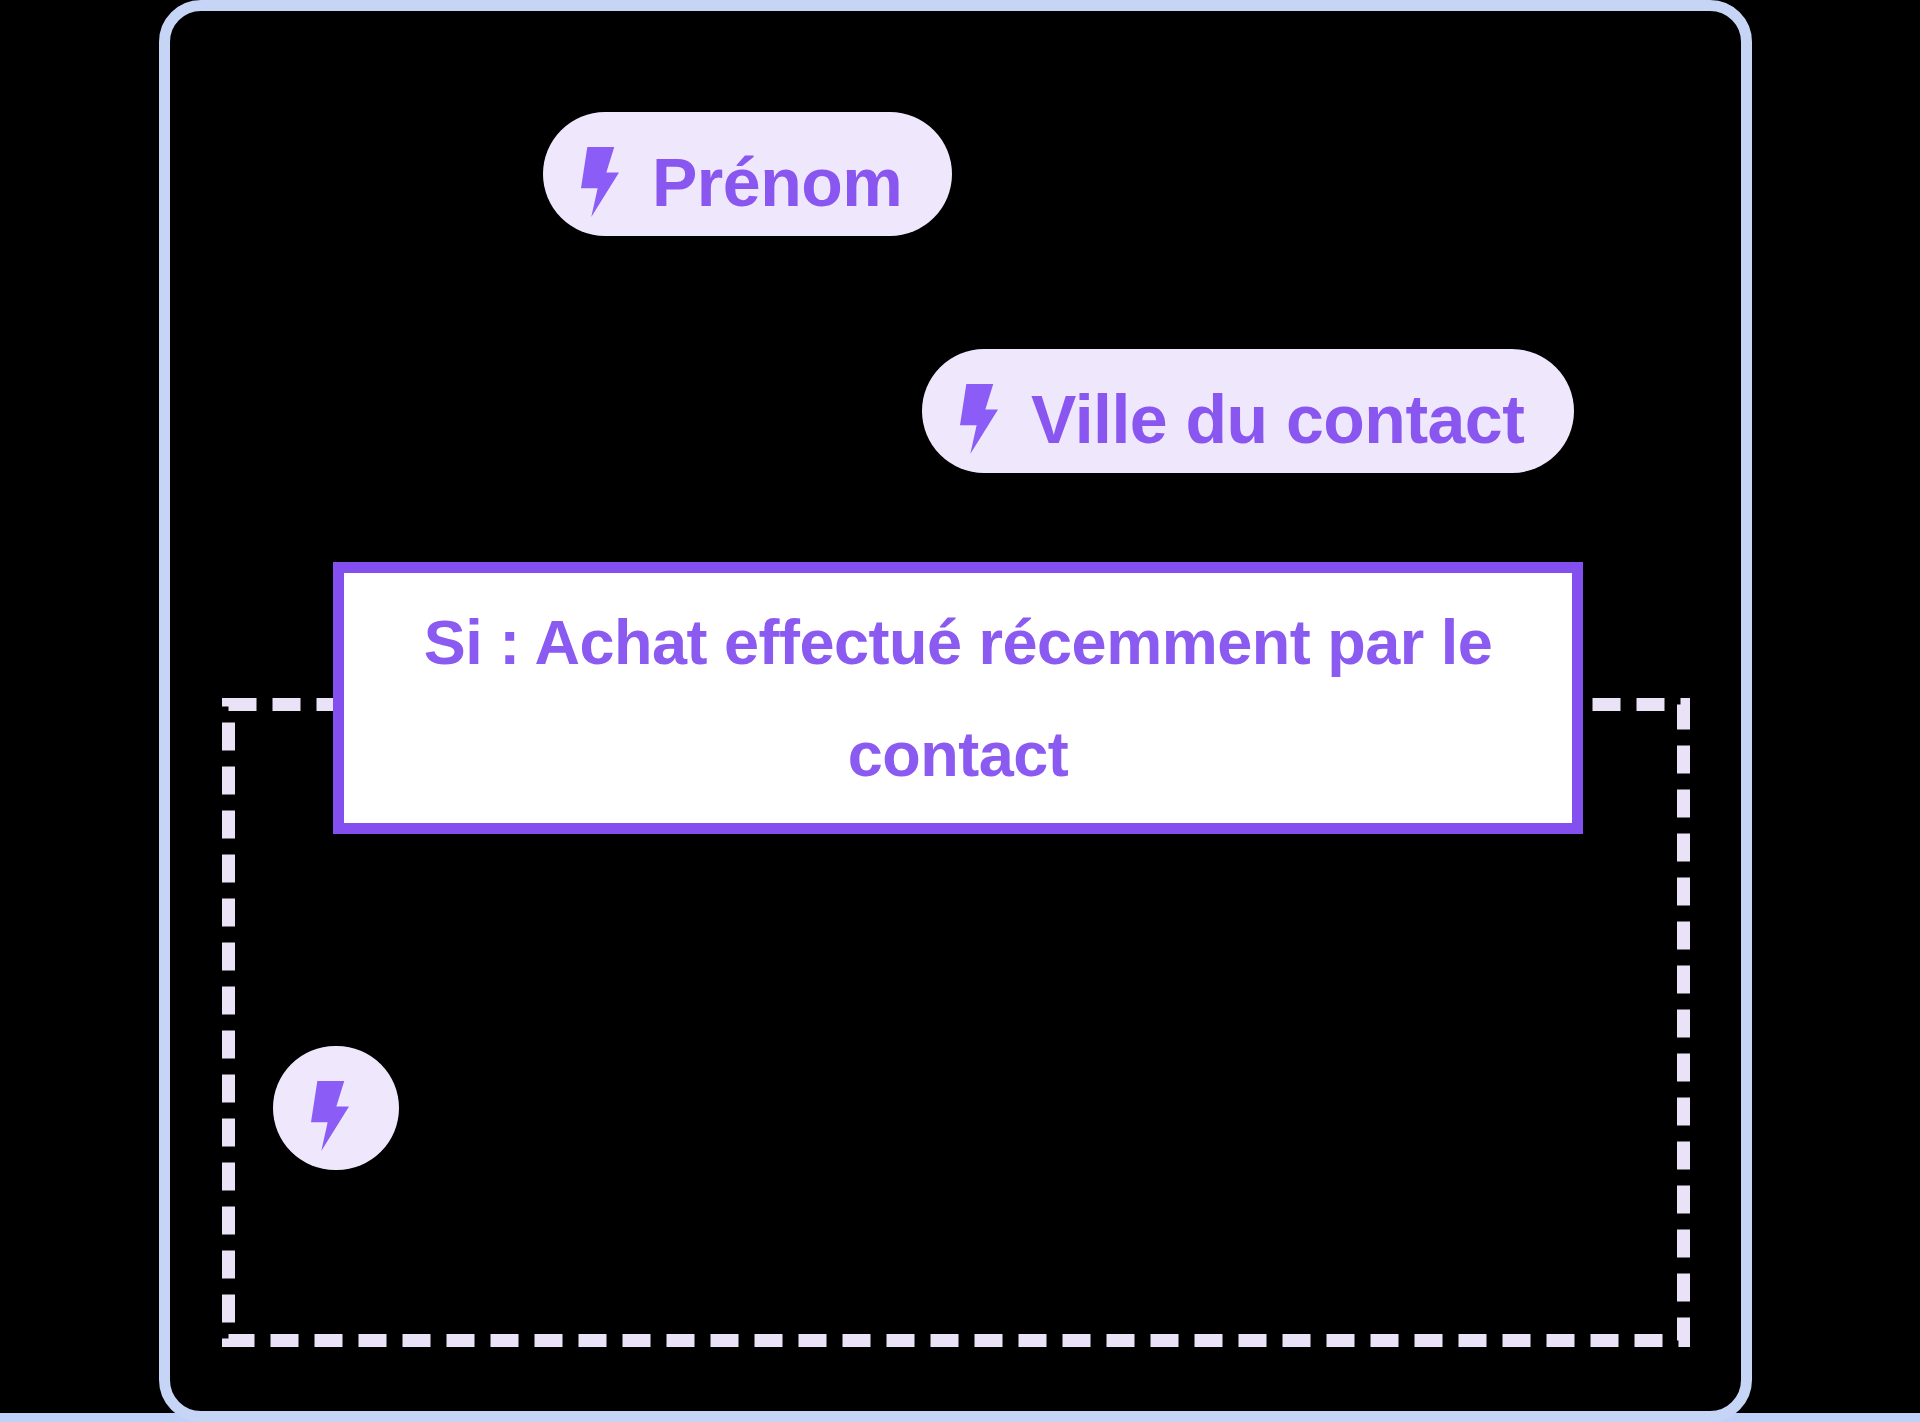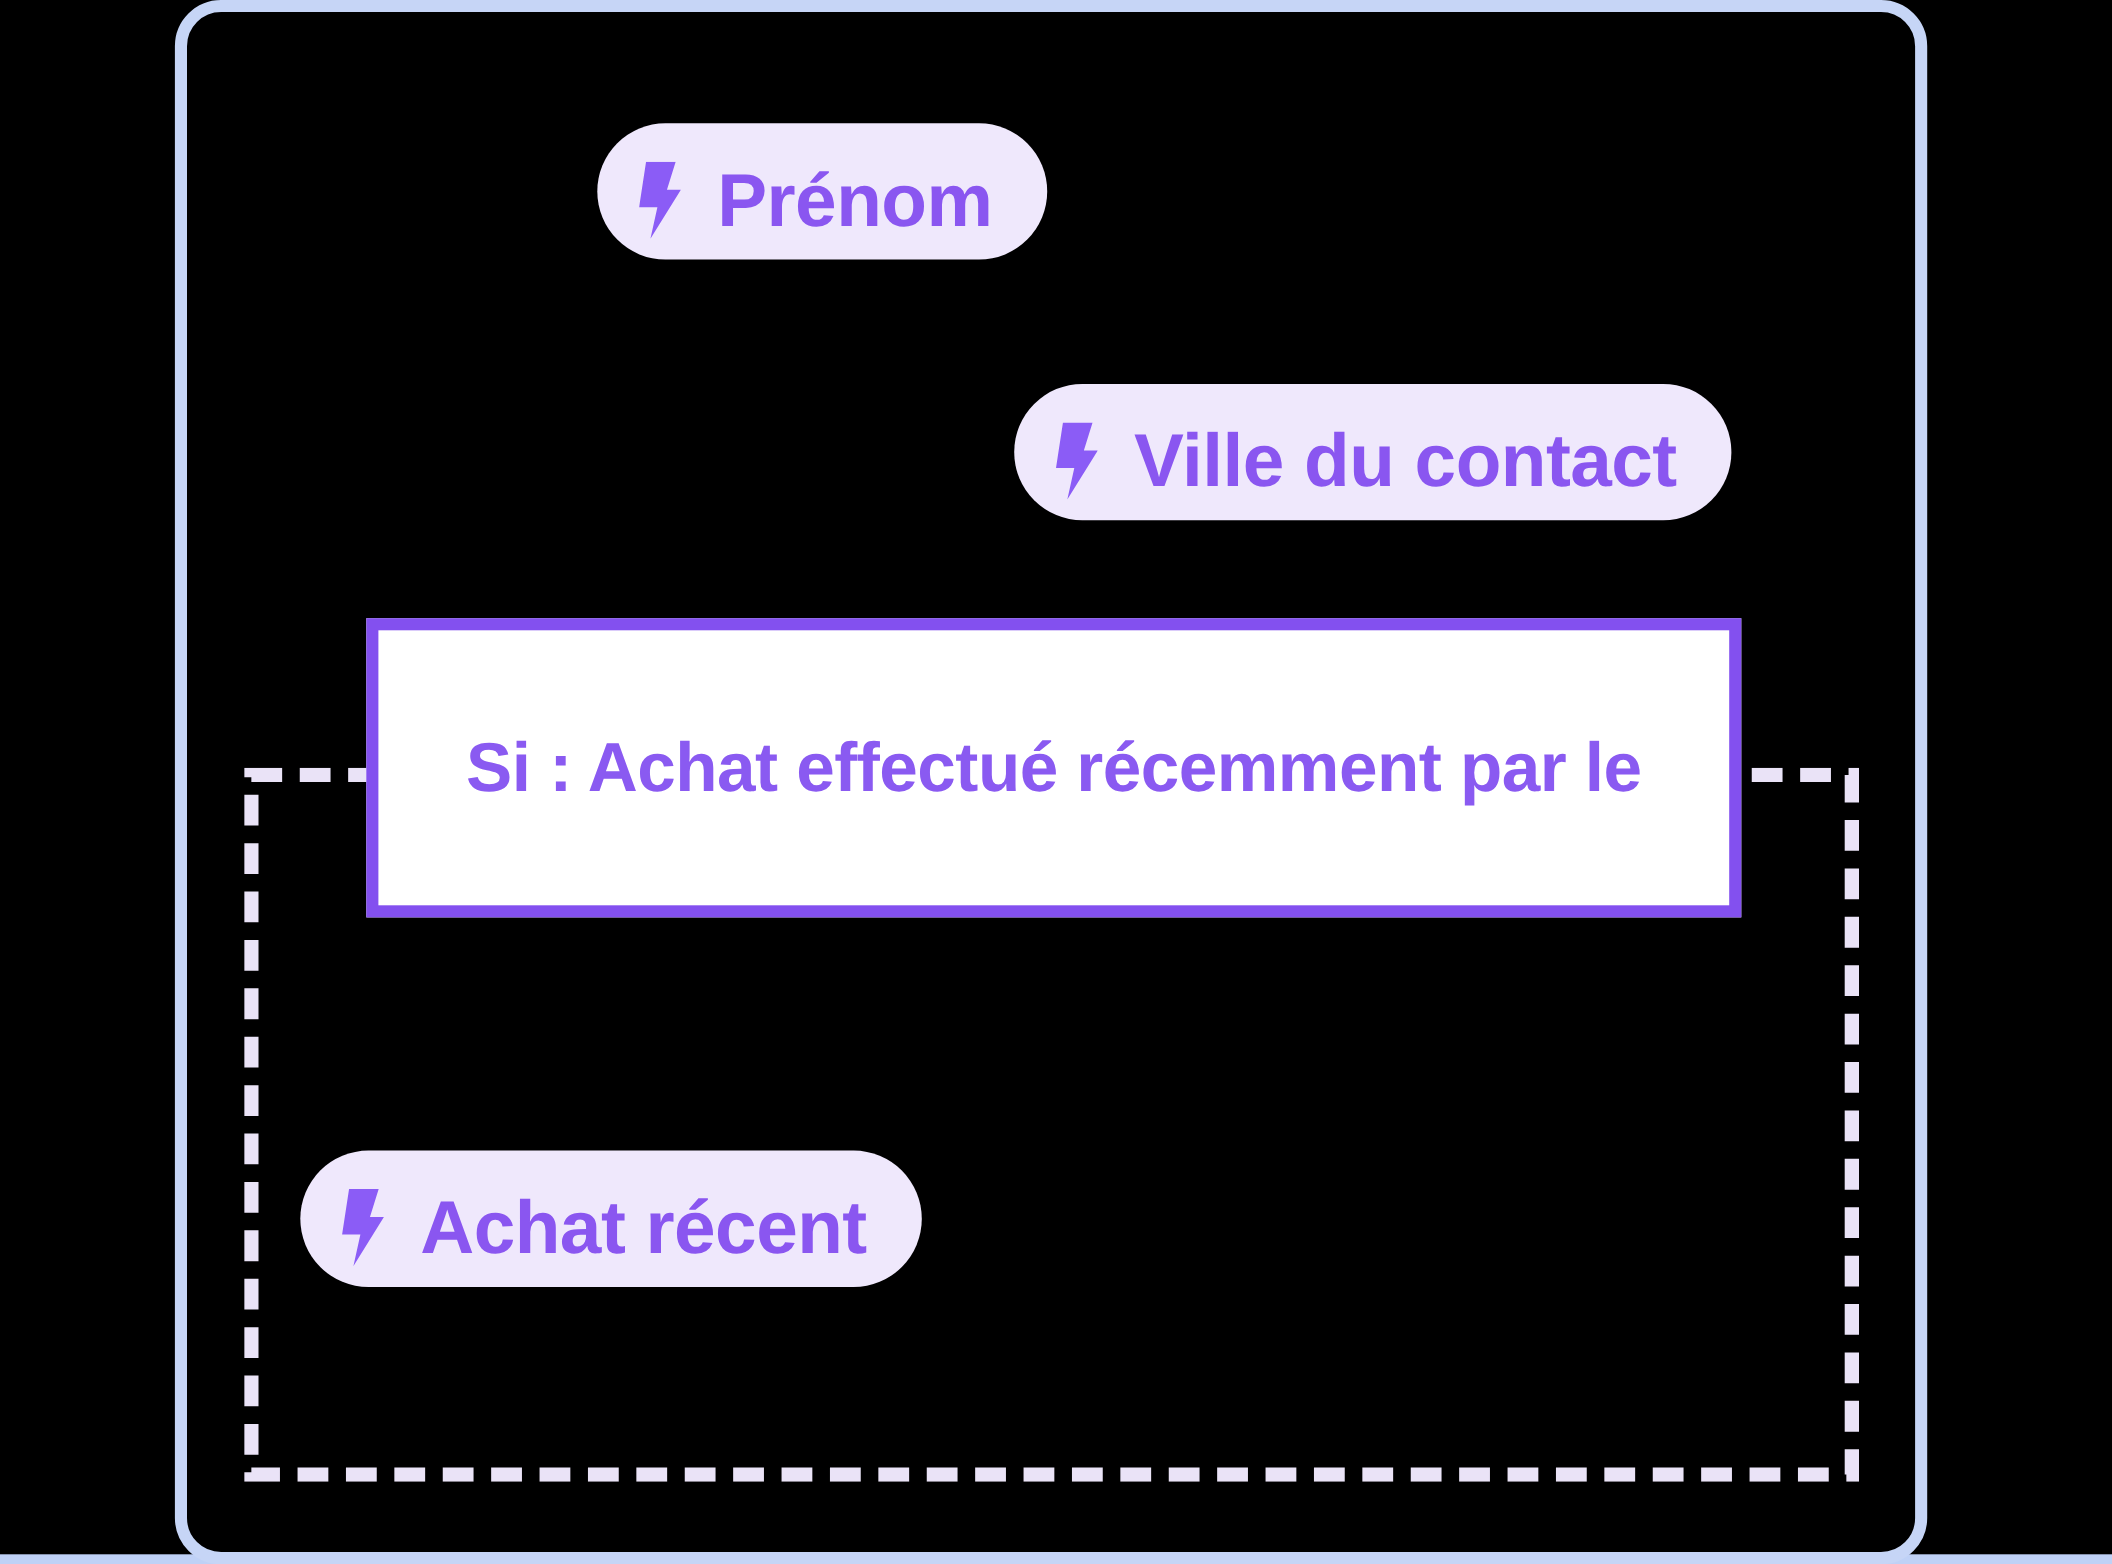--- a/index.html
+++ b/index.html
@@ -76,34 +76,34 @@
 <div class="frame"></div>
 
 <div class="dash-zone">
   <svg viewBox="0 0 1468 649" preserveAspectRatio="none">
     <rect x="6.5" y="6.5" width="1455" height="636"></rect>
   </svg>
 </div>
 
 <div class="condition-box">
   <div class="line">Si : Achat effectué récemment par le</div>
+  <div class="line">contact</div>
 </div>
 
 <div class="pill pill-prenom">
   <svg class="bolt" viewBox="0 0 24 44" preserveAspectRatio="none">
     <path d="M4 0 H21 L16 16 H24 L6.5 44 L10.5 26 H0 L4 0 Z"></path>
   </svg>
   <span class="label">Prénom</span>
 </div>
 
 <div class="pill pill-ville">
   <svg class="bolt" viewBox="0 0 24 44" preserveAspectRatio="none">
     <path d="M4 0 H21 L16 16 H24 L6.5 44 L10.5 26 H0 L4 0 Z"></path>
   </svg>
   <span class="label">Ville du contact</span>
 </div>
 
 <div class="pill pill-achat">
   <svg class="bolt" viewBox="0 0 24 44" preserveAspectRatio="none">
     <path d="M4 0 H21 L16 16 H24 L6.5 44 L10.5 26 H0 L4 0 Z"></path>
   </svg>
-  <span class="label">Achat récent</span>
 </div>
 
 </body></html>

